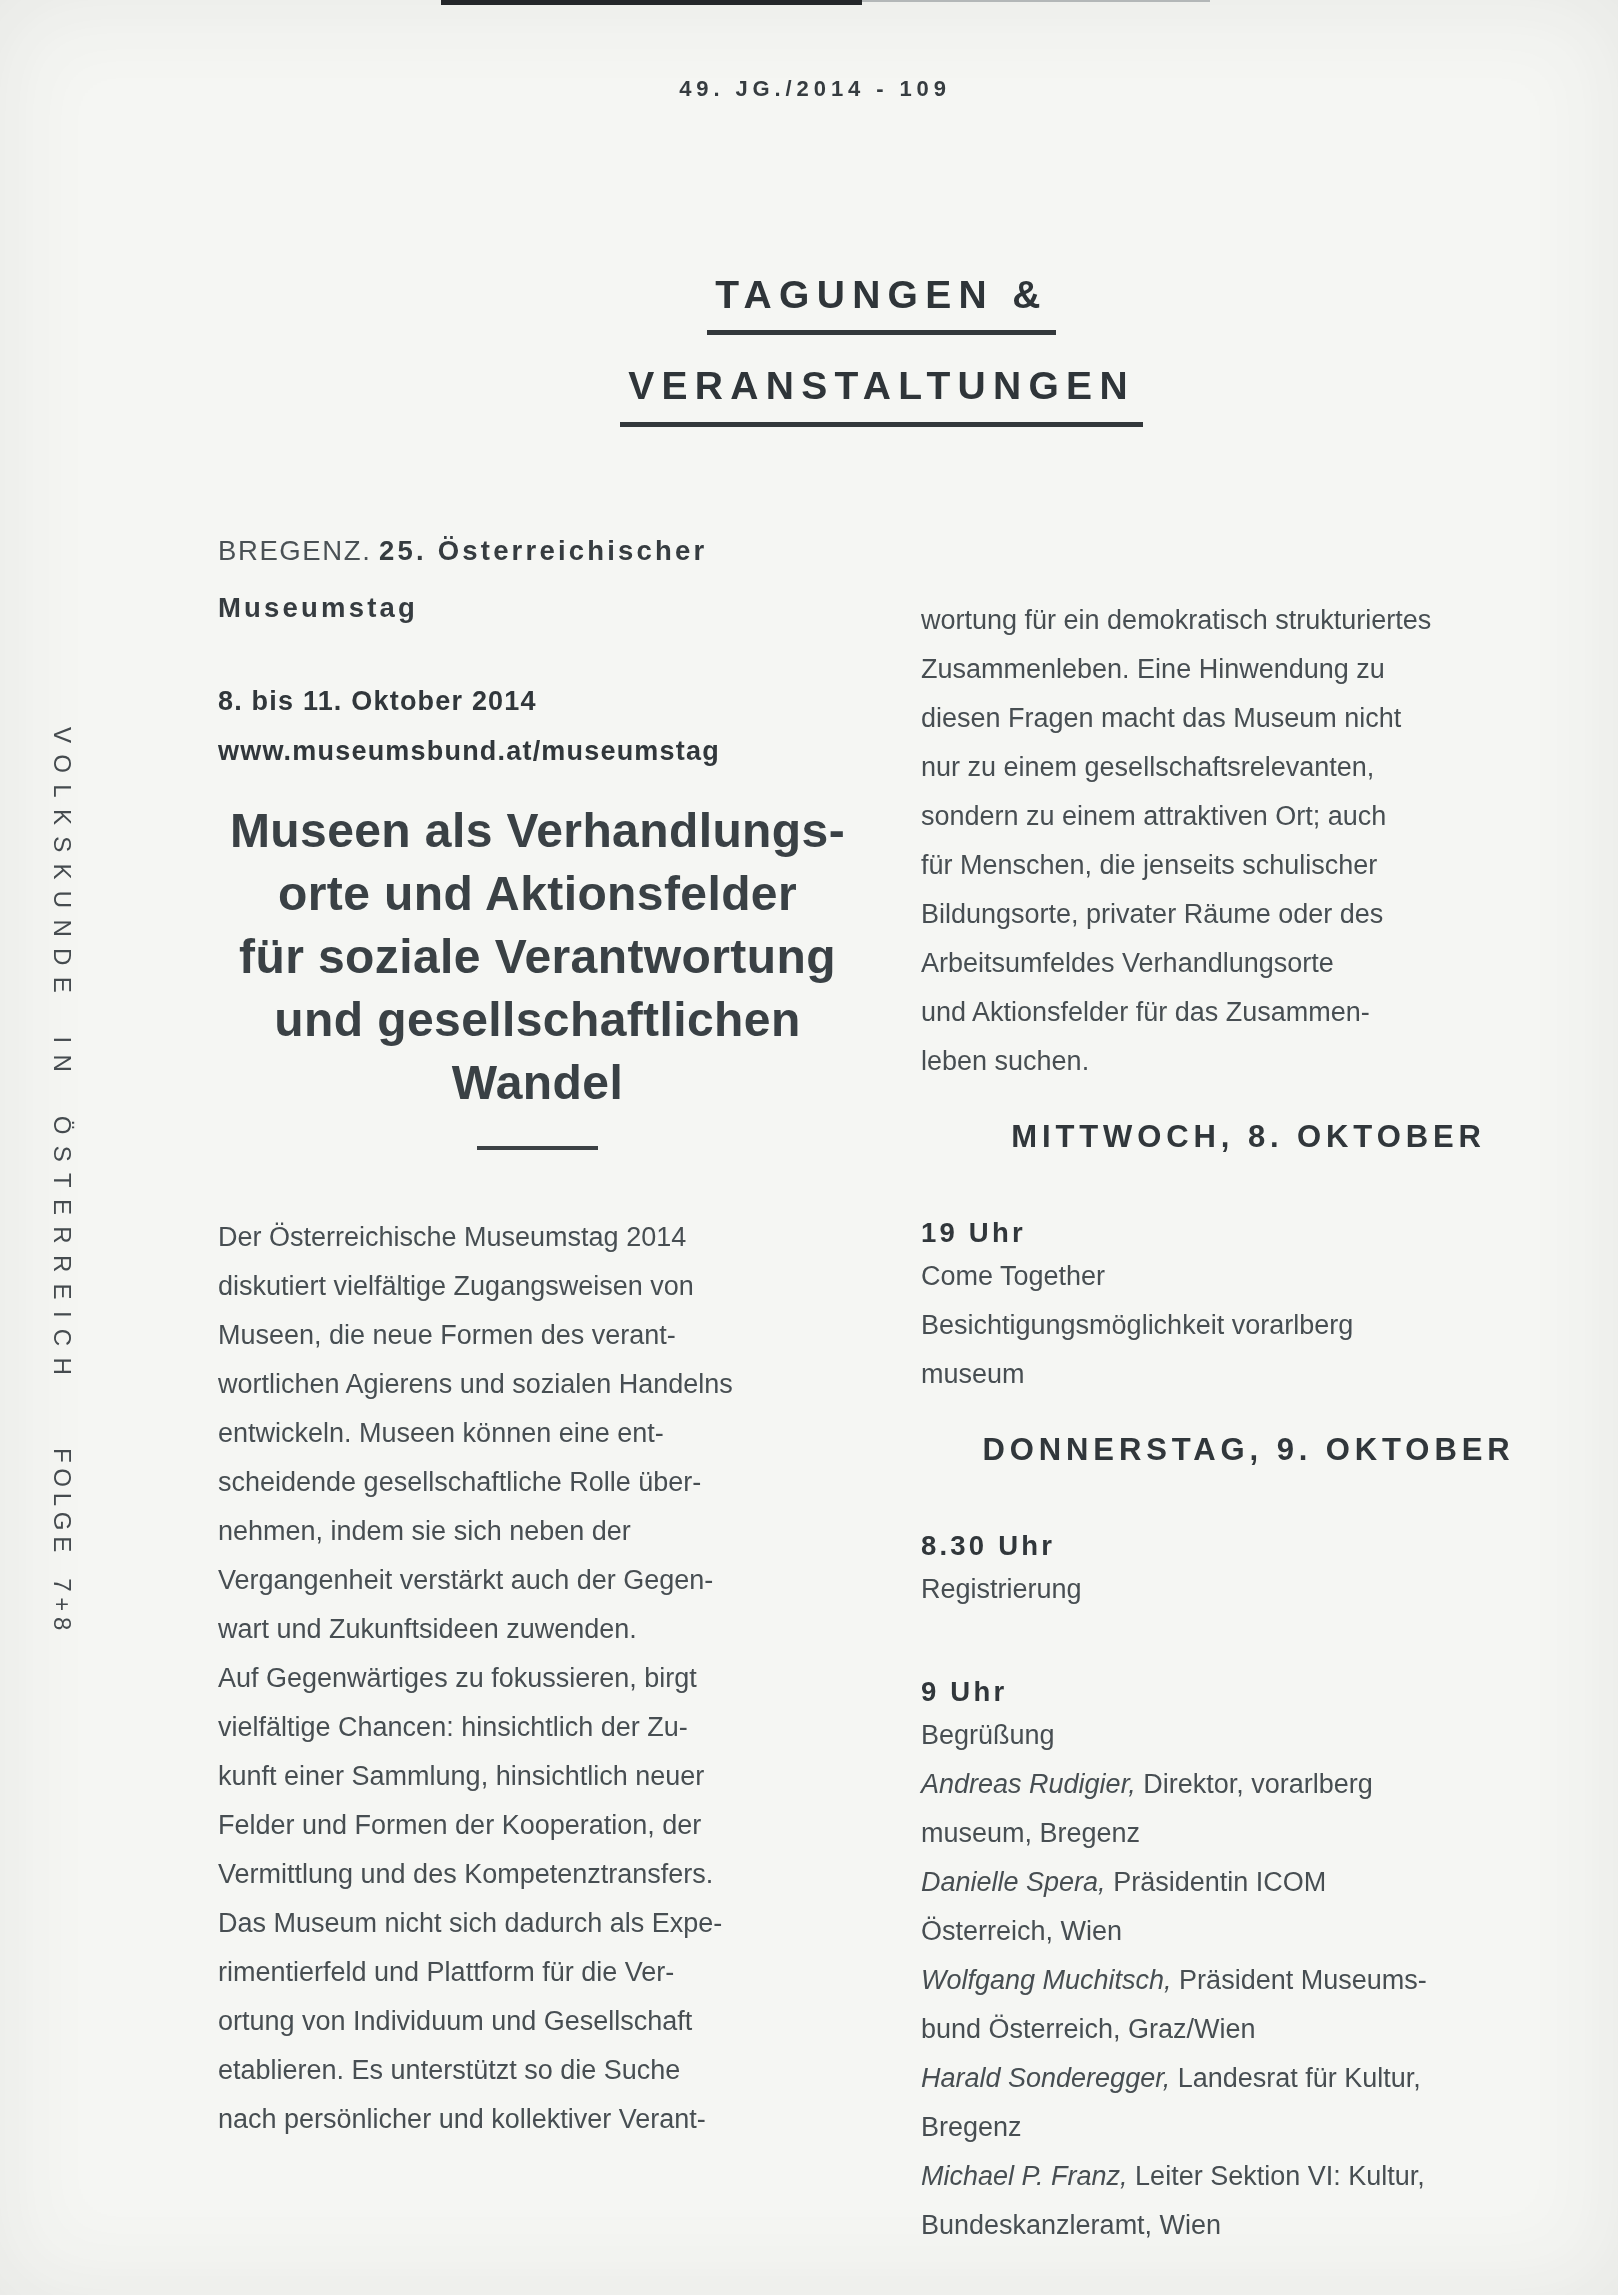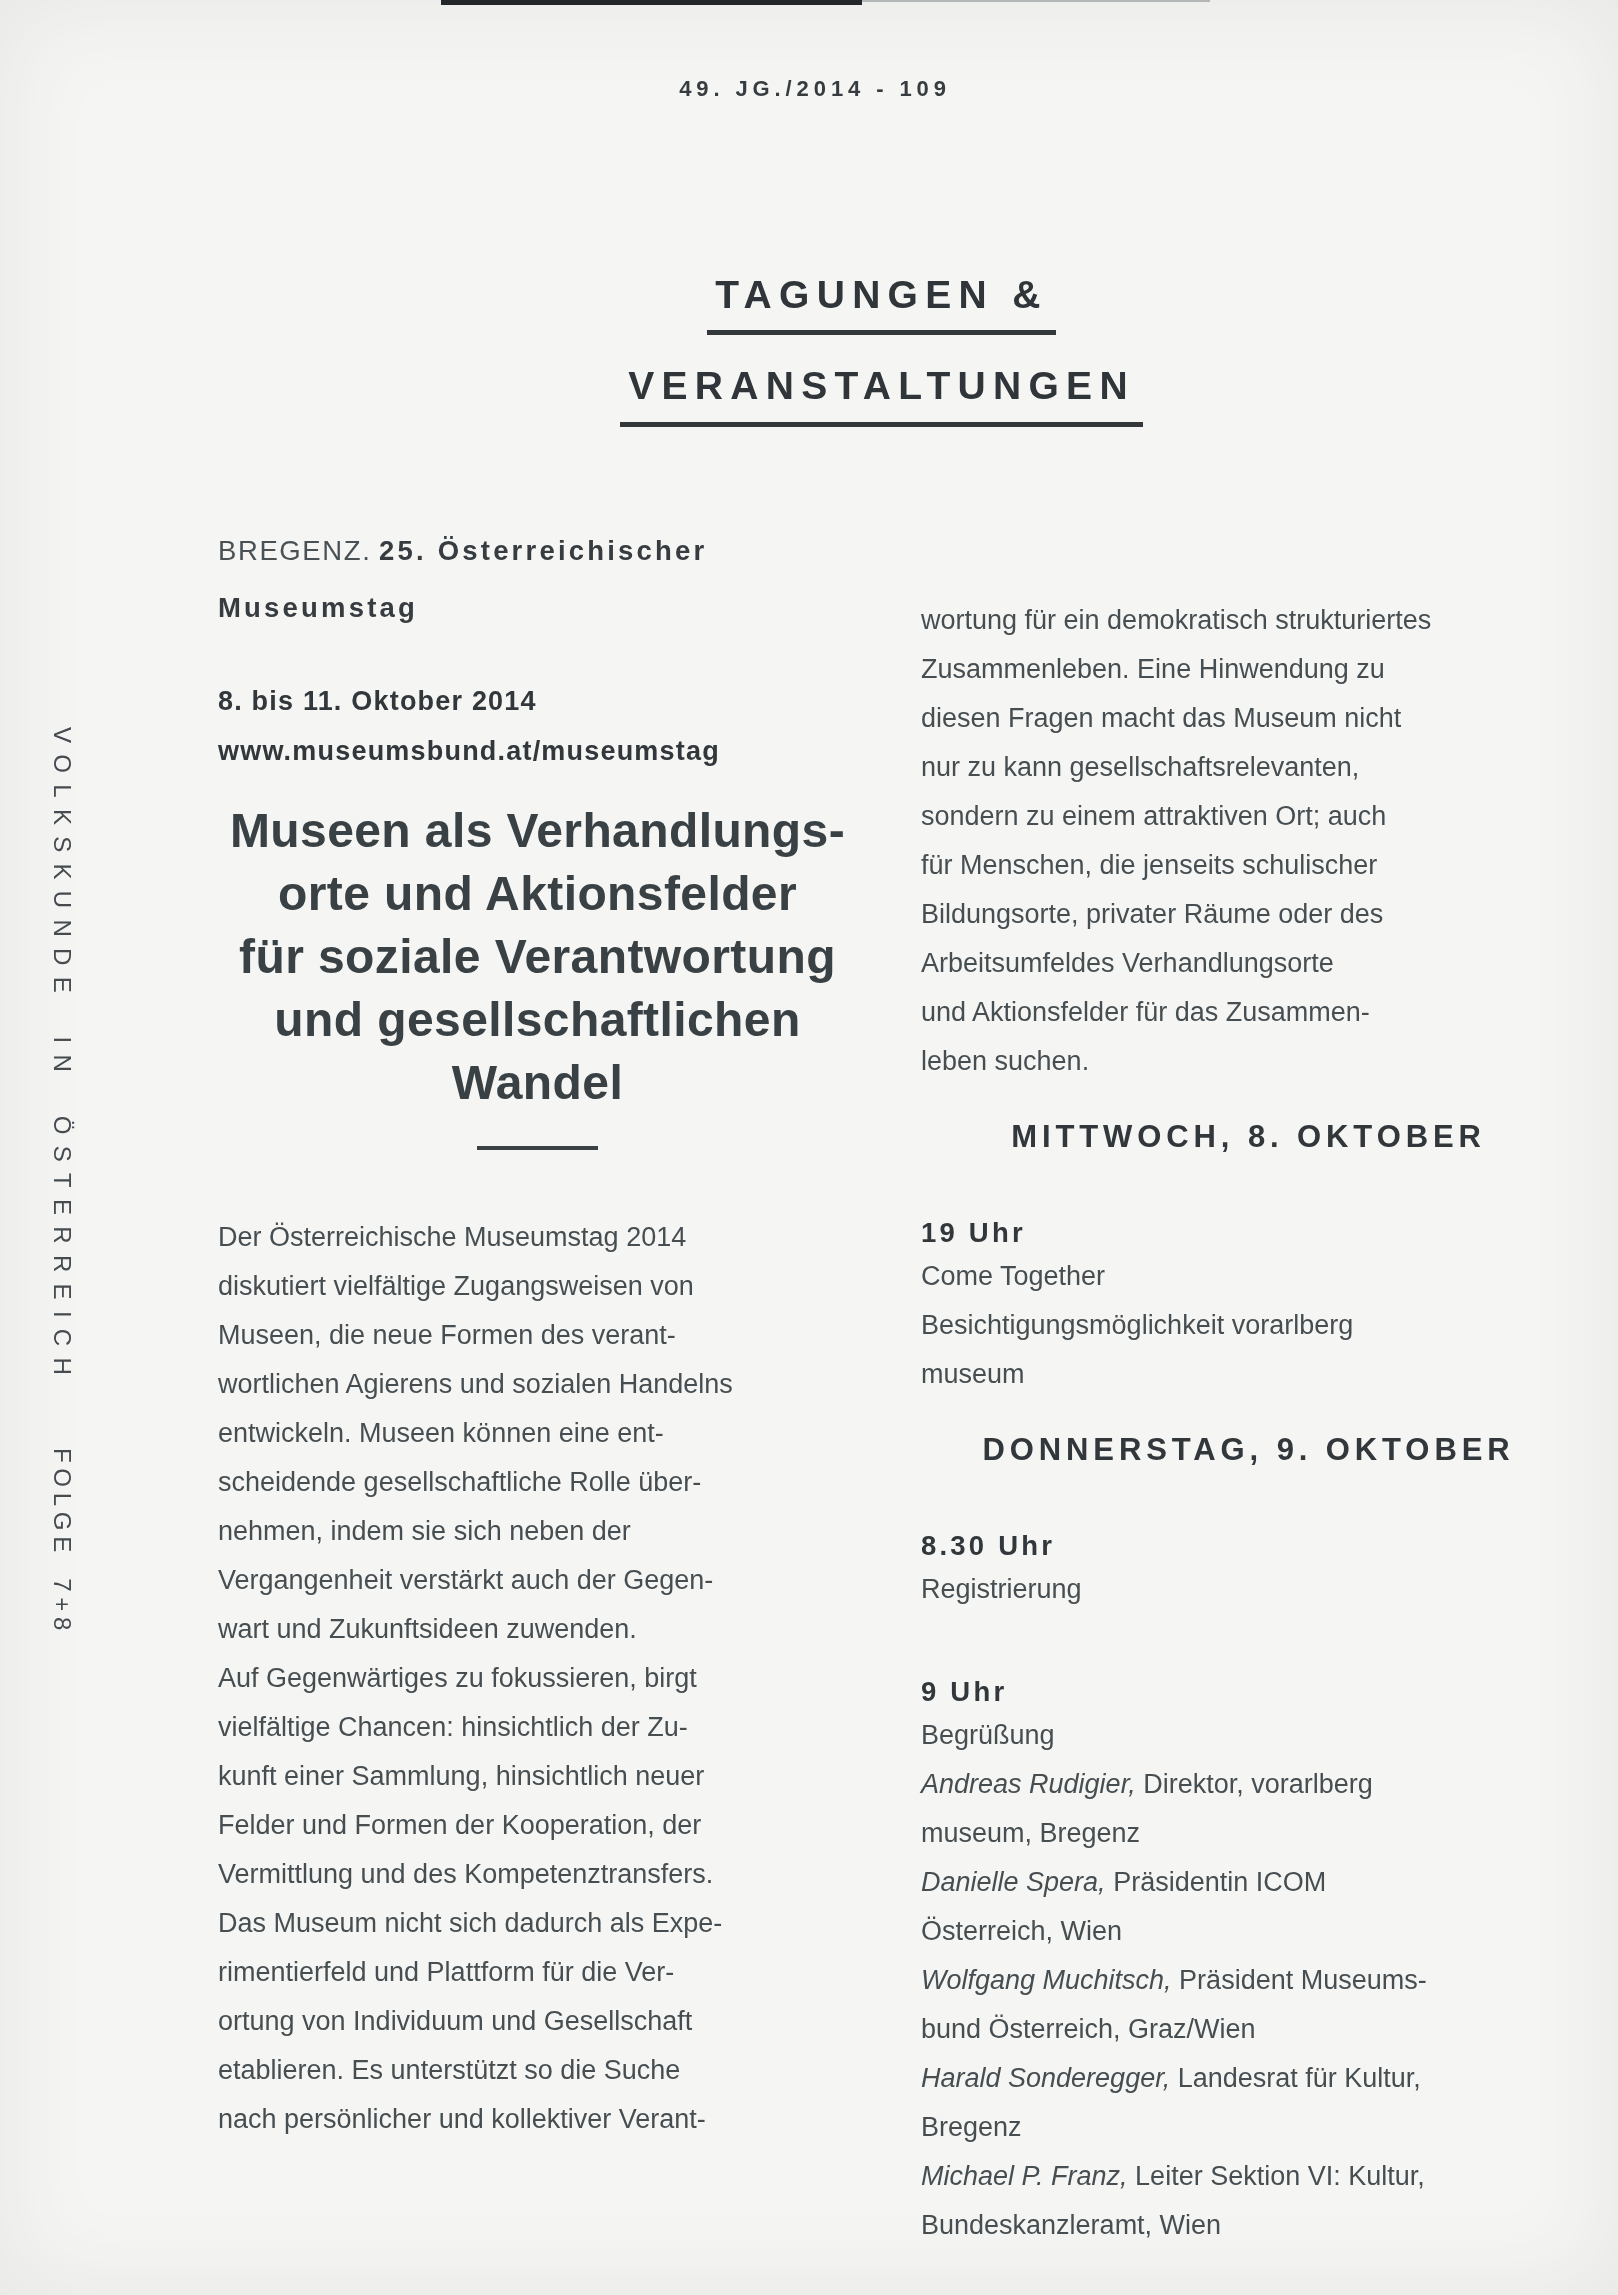--- a/index.html
+++ b/index.html
@@ -122,21 +122,21 @@
         <div class="body-line line">etablieren. Es unterstützt so die Suche</div>
         <div class="body-line line">nach persönlicher und kollektiver Verant-</div>
       </div>
   </div>
 
   <div class="col col-right">
     <div>
         <div class="body-line line">wortung für ein demokratisch strukturiertes</div>
         <div class="body-line line">Zusammenleben. Eine Hinwendung zu</div>
         <div class="body-line line">diesen Fragen macht das Museum nicht</div>
-        <div class="body-line line">nur zu kann gesellschaftsrelevanten,</div>
+        <div class="body-line line">nur zu einem gesellschaftsrelevanten,</div>
         <div class="body-line line">sondern zu einem attraktiven Ort; auch</div>
         <div class="body-line line">für Menschen, die jenseits schulischer</div>
         <div class="body-line line">Bildungsorte, privater Räume oder des</div>
         <div class="body-line line">Arbeitsumfeldes Verhandlungsorte</div>
         <div class="body-line line">und Aktionsfelder für das Zusammen-</div>
         <div class="body-line line">leben suchen.</div>
       </div>
     <div>
         <div class="day-heading line">MITTWOCH, 8. OKTOBER</div>
         <div class="slot-time line">19 Uhr</div>

